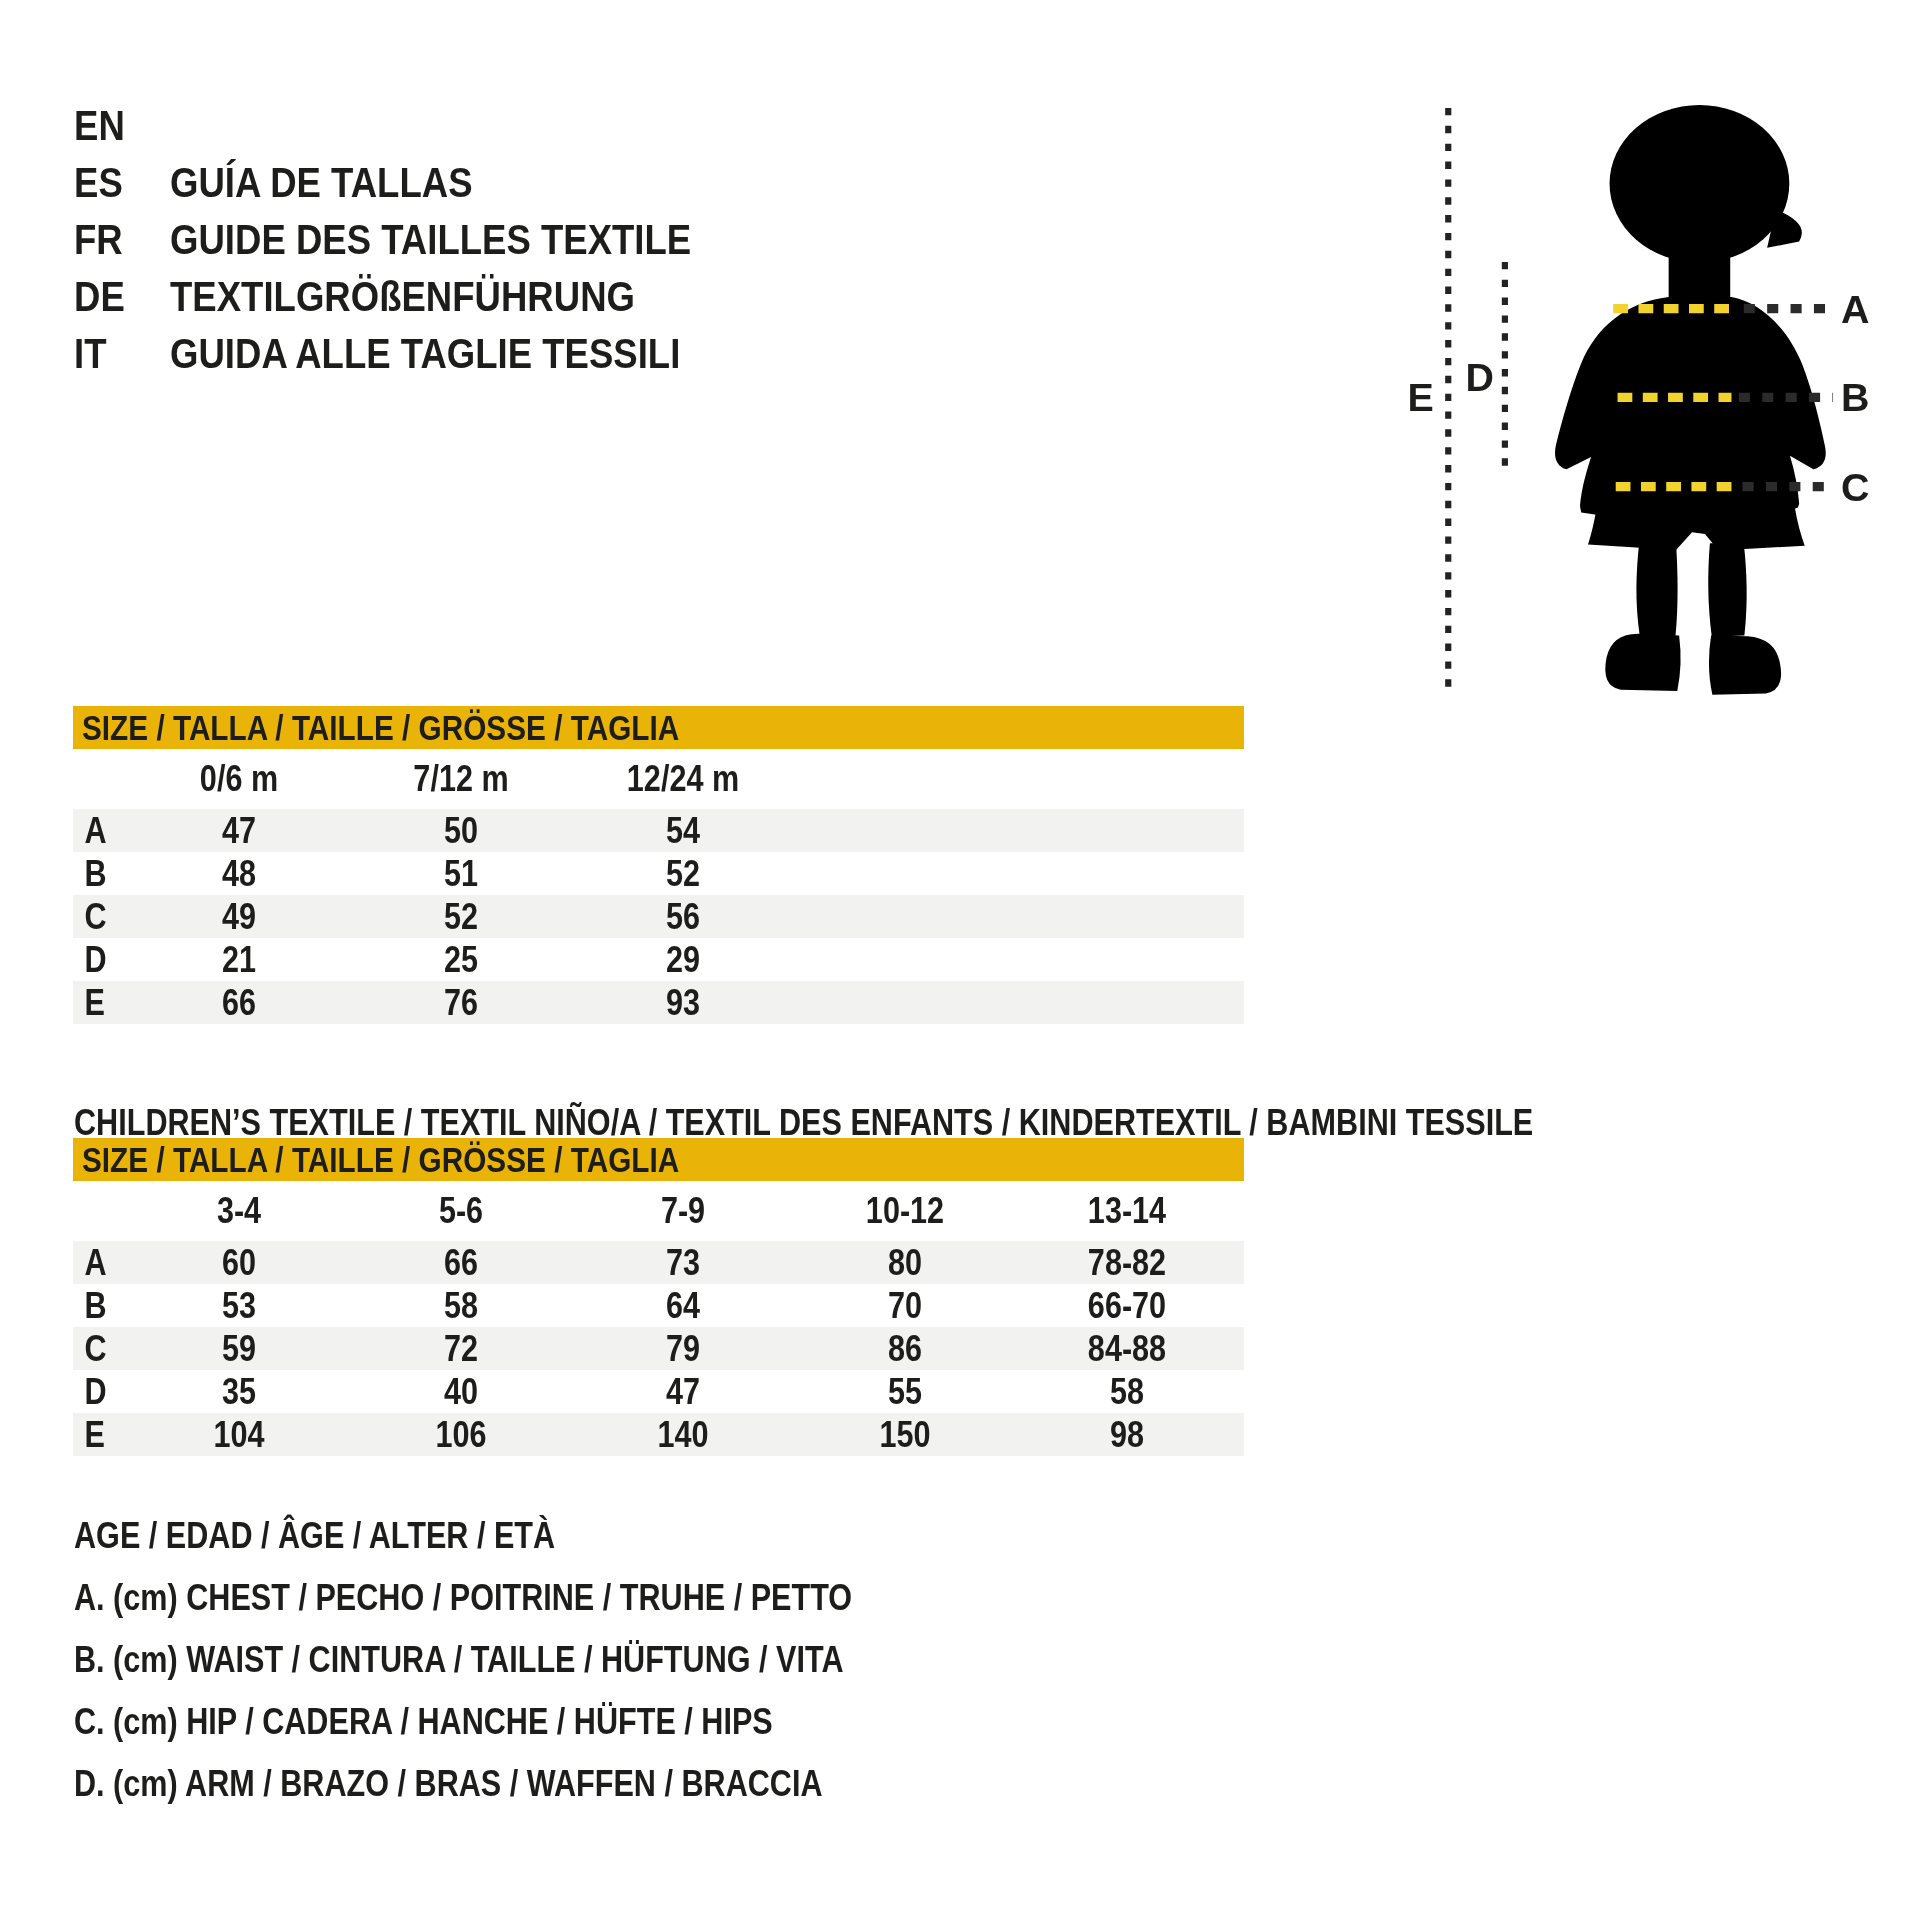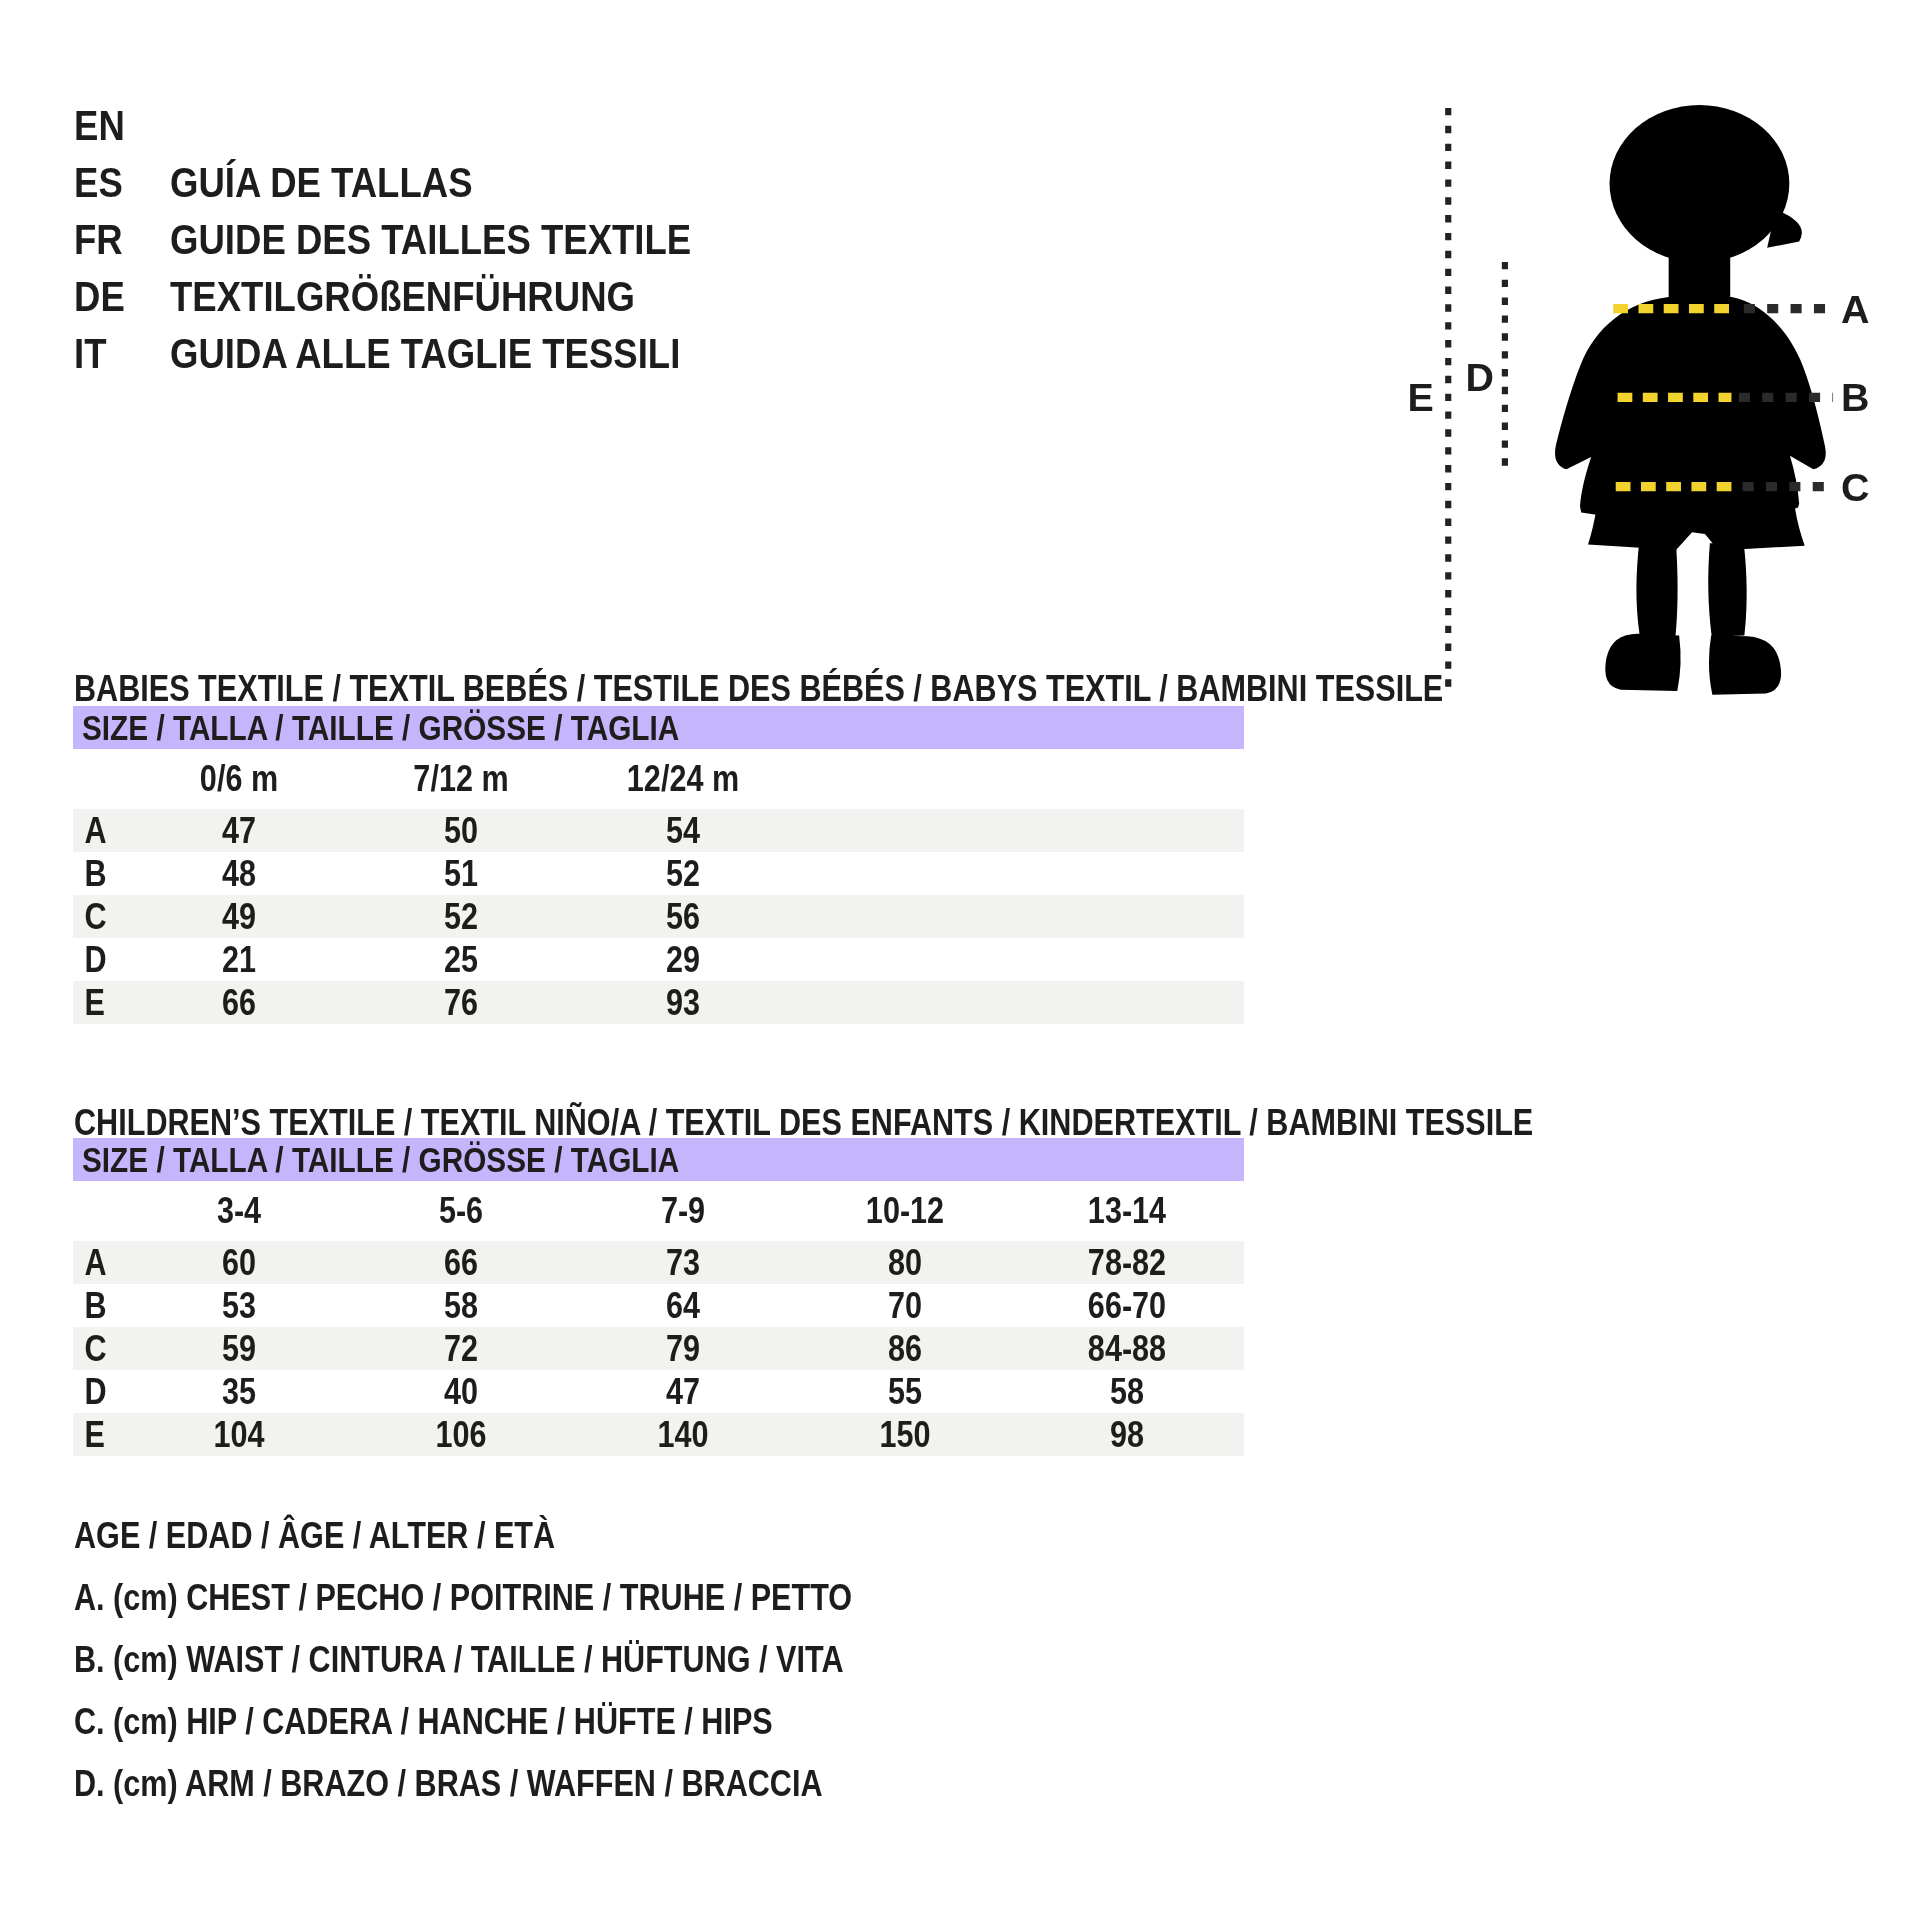--- a/index.html
+++ b/index.html
@@ -17,21 +17,21 @@
 
   
   .section-heading{position:absolute;left:74px;font-size:36px;font-weight:700;}
   .heading-babies{top:638px;}
   .heading-children{top:1072px;text-decoration:underline;}
 
   
   .size-table{position:absolute;left:73px;width:1171px;}
   .babies-table{top:706px;}
   .children-table{top:1138px;}
-  .table-bar{height:43px;background:#c4b5fd;display:flex;align-items:center;padding-left:8.6px;
+  .table-bar{height:43px;background:#eab308;display:flex;align-items:center;padding-left:8.6px;
     font-size:35px;font-weight:700;}
   .trow{display:grid;align-items:center;}
   .babies-table .trow{grid-template-columns:55px 222px 222px 222px;}
   .children-table .trow{grid-template-columns:55px 222px 222px 222px 222px 222px;}
   .trow.colhead{height:60px;background:#ffffff;}
   .trow.data{height:43px;}
   .trow.zebra{background:#f2f2f1;}
   .cell{font-size:36px;font-weight:700;text-align:center;transform:scaleX(0.85);transform-origin:50% 50%;}
   .cell.lab{text-align:left;padding-left:13.6px;transform-origin:0 50%;}
 
@@ -129,23 +129,20 @@
 
       <line x1="352" y1="660" x2="545" y2="660" stroke="#f2d32e" stroke-width="15" stroke-dasharray="24 17"></line>
       <line x1="558" y1="660" x2="705" y2="660" stroke="#2b2b2b" stroke-width="15" stroke-dasharray="18 20"></line>
       <text class="fig-label" x="718" y="683">C</text>
 
       <text class="fig-label" x="108" y="505">D</text>
       <text class="fig-label" x="14" y="538">E</text>
     </svg>
   </div>
 
-  <h2 class="section-heading heading-babies">
-    <span class="cond">BABIES TEXTILE / TEXTIL BEBÉS / TESTILE DES BÉBÉS / BABYS TEXTIL / BAMBINI TESSILE</span>
-  </h2>
 
   <div class="size-table babies-table">
     <div class="table-bar">
       <span class="cond">SIZE / TALLA / TAILLE / GRÖSSE / TAGLIA</span>
     </div>
     <div class="trow colhead">
       <div class="cell lab"></div>
       <div class="cell">0/6 m</div>
       <div class="cell">7/12 m</div>
       <div class="cell">12/24 m</div>

